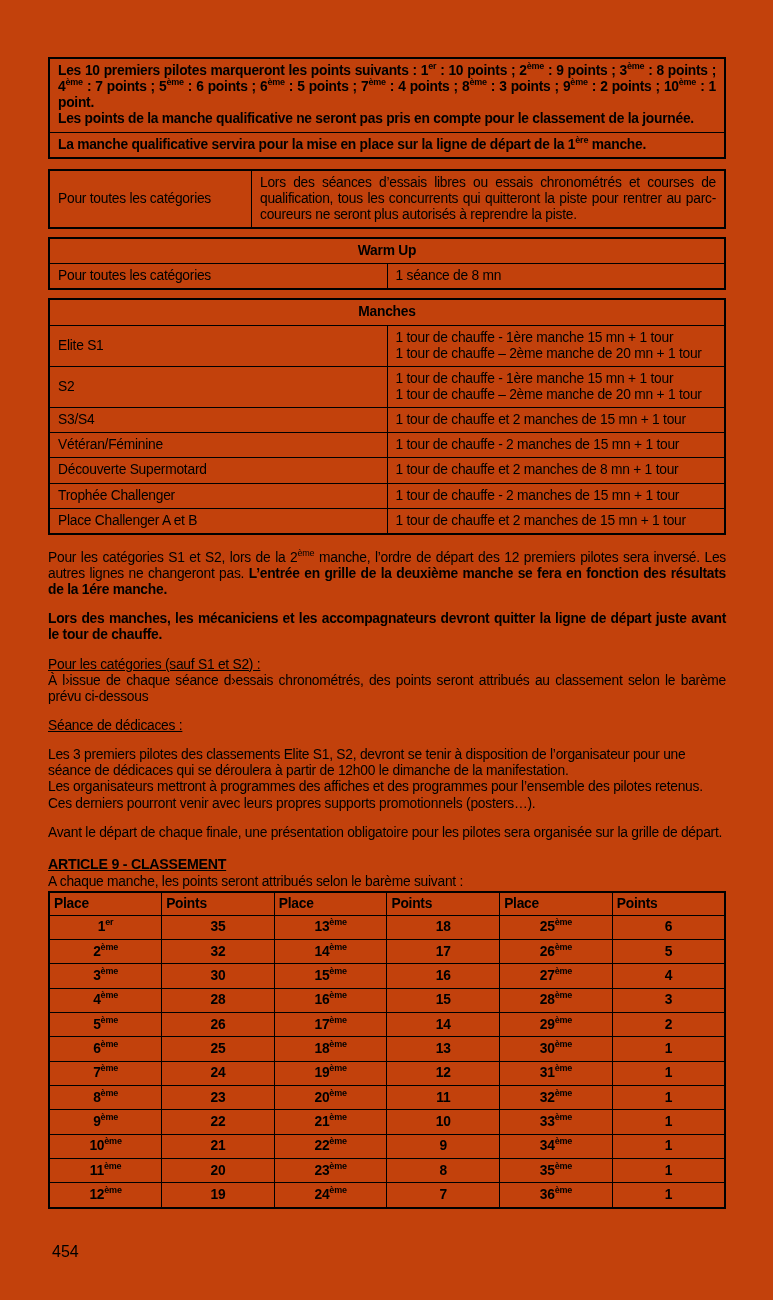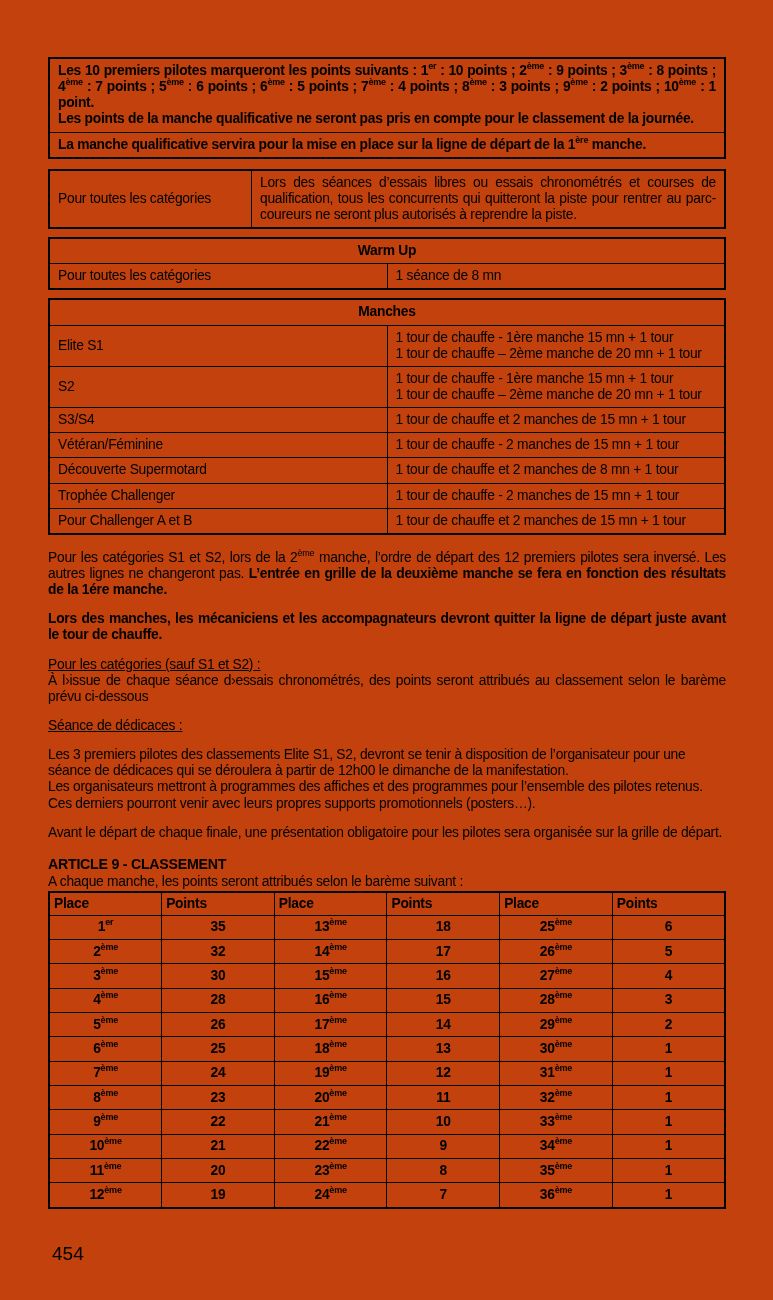--- a/index.html
+++ b/index.html
@@ -23,26 +23,26 @@
   .cats td.lbl,.warmup td.lbl,.manches td.lbl{width:185px;text-align:left;border-radius:26px;}
   .cats td.desc{text-align:justify;}
   .tbl-title{font-weight:bold;text-align:center;padding:3px 6px;}
   .manches td,.warmup td,.cats td{padding:4px 8px;}
   .mb10{margin-bottom:10px;}
   .mb8{margin-bottom:8px;}
   .mb14{margin-bottom:15px;}
   p{margin:13px 0;text-align:justify;}
   .bold{font-weight:bold;}
   .uline{text-decoration:underline;display:block;}
-  .art-head{font-weight:bold;margin:15px 0 2px 0;font-size:14.2px;}
+  .art-head{font-weight:bold;margin:15px 0 2px 0;font-size:14.2px;text-decoration:underline;}
   .art-intro{margin:0 0 0 0;}
   .pts th{font-weight:bold;padding:3px 4px;text-align:left;}
   .pts td{font-weight:bold;text-align:center;padding:3.6px 4px;}
   sup{font-size:9px;line-height:0;letter-spacing:-0.2px;text-align:right;}
-  .pagenum{position:absolute;left:52px;top:1243px;font-size:19px;letter-spacing:0;}
+  .pagenum{position:absolute;left:52px;top:1243px;font-size:16px;letter-spacing:0;}
 </style>
 </head>
 <body>
 
 <div class="page">
   <div class="content">
 
     <table class="box1 mb10">
       <tbody>
         <tr>
@@ -105,21 +105,21 @@
           </tr>
           <tr>
             <td class="lbl">Découverte Supermotard</td>
             <td class="desc">1 tour de chauffe et 2 manches de 8 mn + 1 tour</td>
           </tr>
           <tr>
             <td class="lbl">Trophée Challenger</td>
             <td class="desc">1 tour de chauffe - 2 manches de 15 mn + 1 tour</td>
           </tr>
           <tr>
-            <td class="lbl">Pour Challenger A et B</td>
+            <td class="lbl">Place Challenger A et B</td>
             <td class="desc">1 tour de chauffe et 2 manches de 15 mn + 1 tour</td>
           </tr>
         </tbody>
     </table>
 
     <p><span>Pour les catégories S1 et S2, lors de la 2<sup>ème</sup> manche, l’ordre de départ des 12 premiers pilotes sera inversé. Les autres lignes ne changeront pas. </span><b>L’entrée en grille de la deuxième manche se fera en fonction des résultats de la 1ére manche.</b></p>
 
     <p class="bold">Lors des manches, les mécaniciens et les accompagnateurs devront quitter la ligne de départ juste avant le tour de chauffe.</p>
 
     <p>

